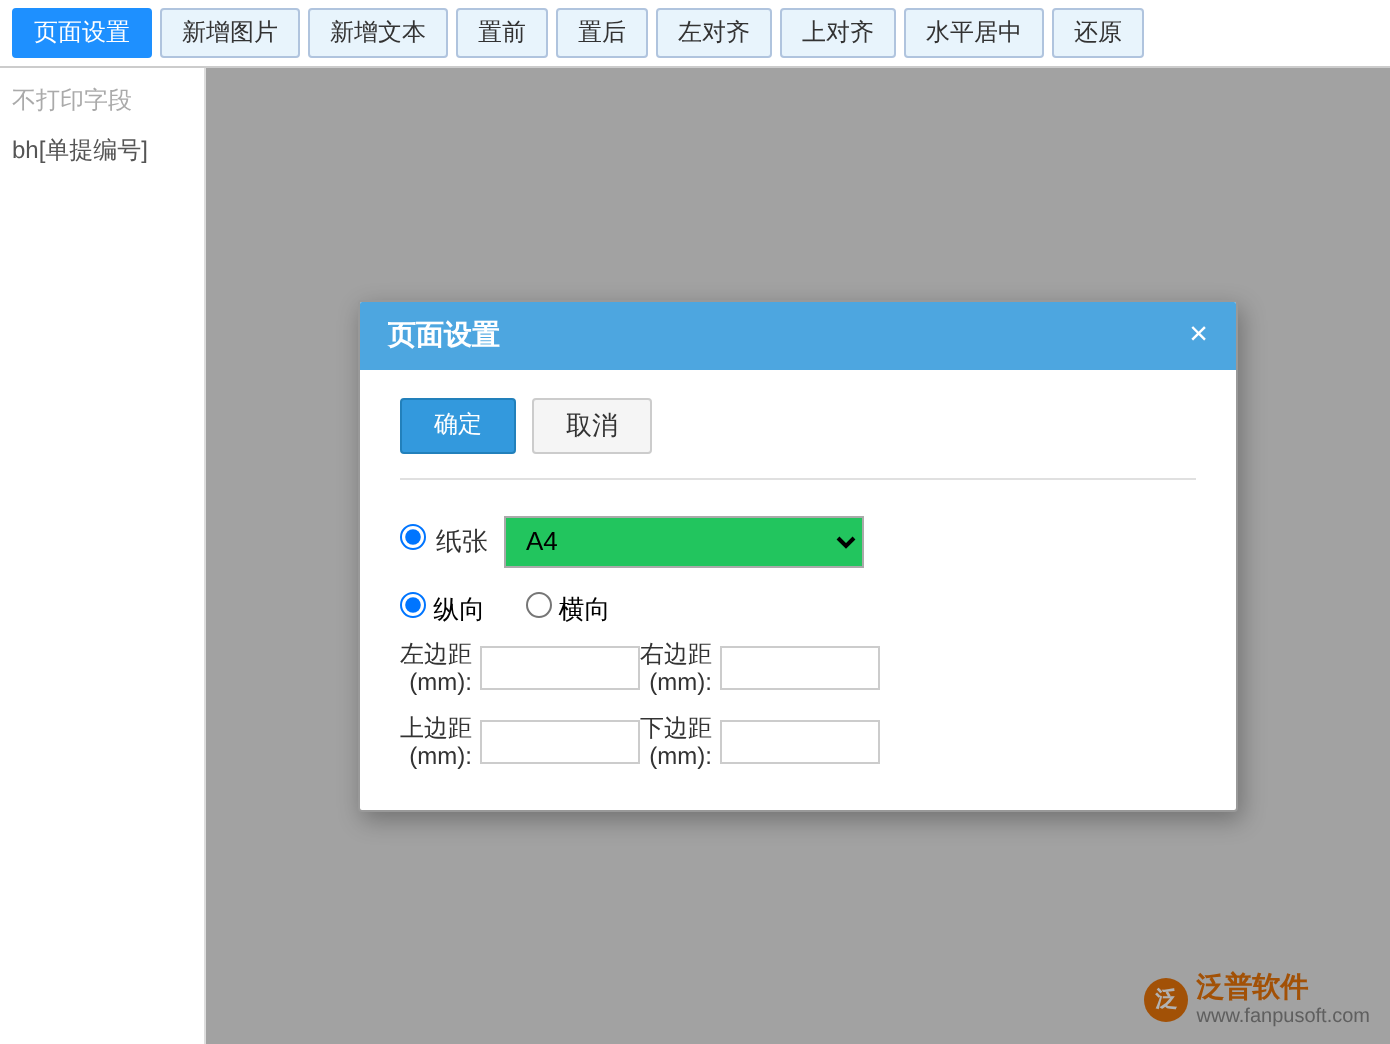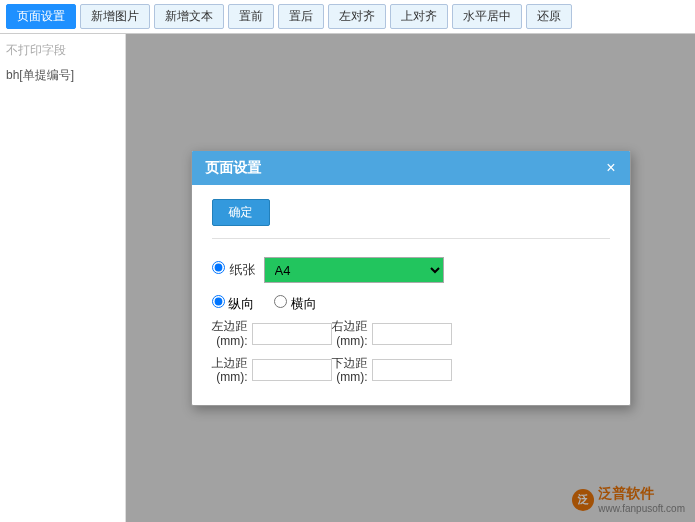--- a/index.html
+++ b/index.html
@@ -42,21 +42,21 @@
     
     .main-area {
       display: flex;
       height: calc(522px - 34px);
       background: #f5f5f5;
       position: relative;
     }
 
     
     .left-panel {
-      width: 126px;
+      width: 103px;
       background: #fff;
       border-right: 1px solid #ddd;
       padding: 8px 6px;
       font-size: 12px;
       color: #666;
     }
     .left-panel .no-print {
       color: #aaa;
       font-size: 12px;
       margin-bottom: 6px;
@@ -277,20 +277,21 @@
 
         <div class="dialog-header">
           <span>页面设置</span>
           <button class="dialog-close">×</button>
         </div>
 
         <div class="dialog-body">
 
           <div class="btn-row">
             <button class="btn-confirm">确定</button>
+            <button class="btn-cancel">取消</button>
           </div>
 
           <div class="form-row">
             <label>
               <input type="radio" name="paper-type" checked="" style="">
               <span>纸张</span>
             </label>
             <select class="select-paper">
               <option value="A4">A4</option>
               <option value="A3">A3</option>

